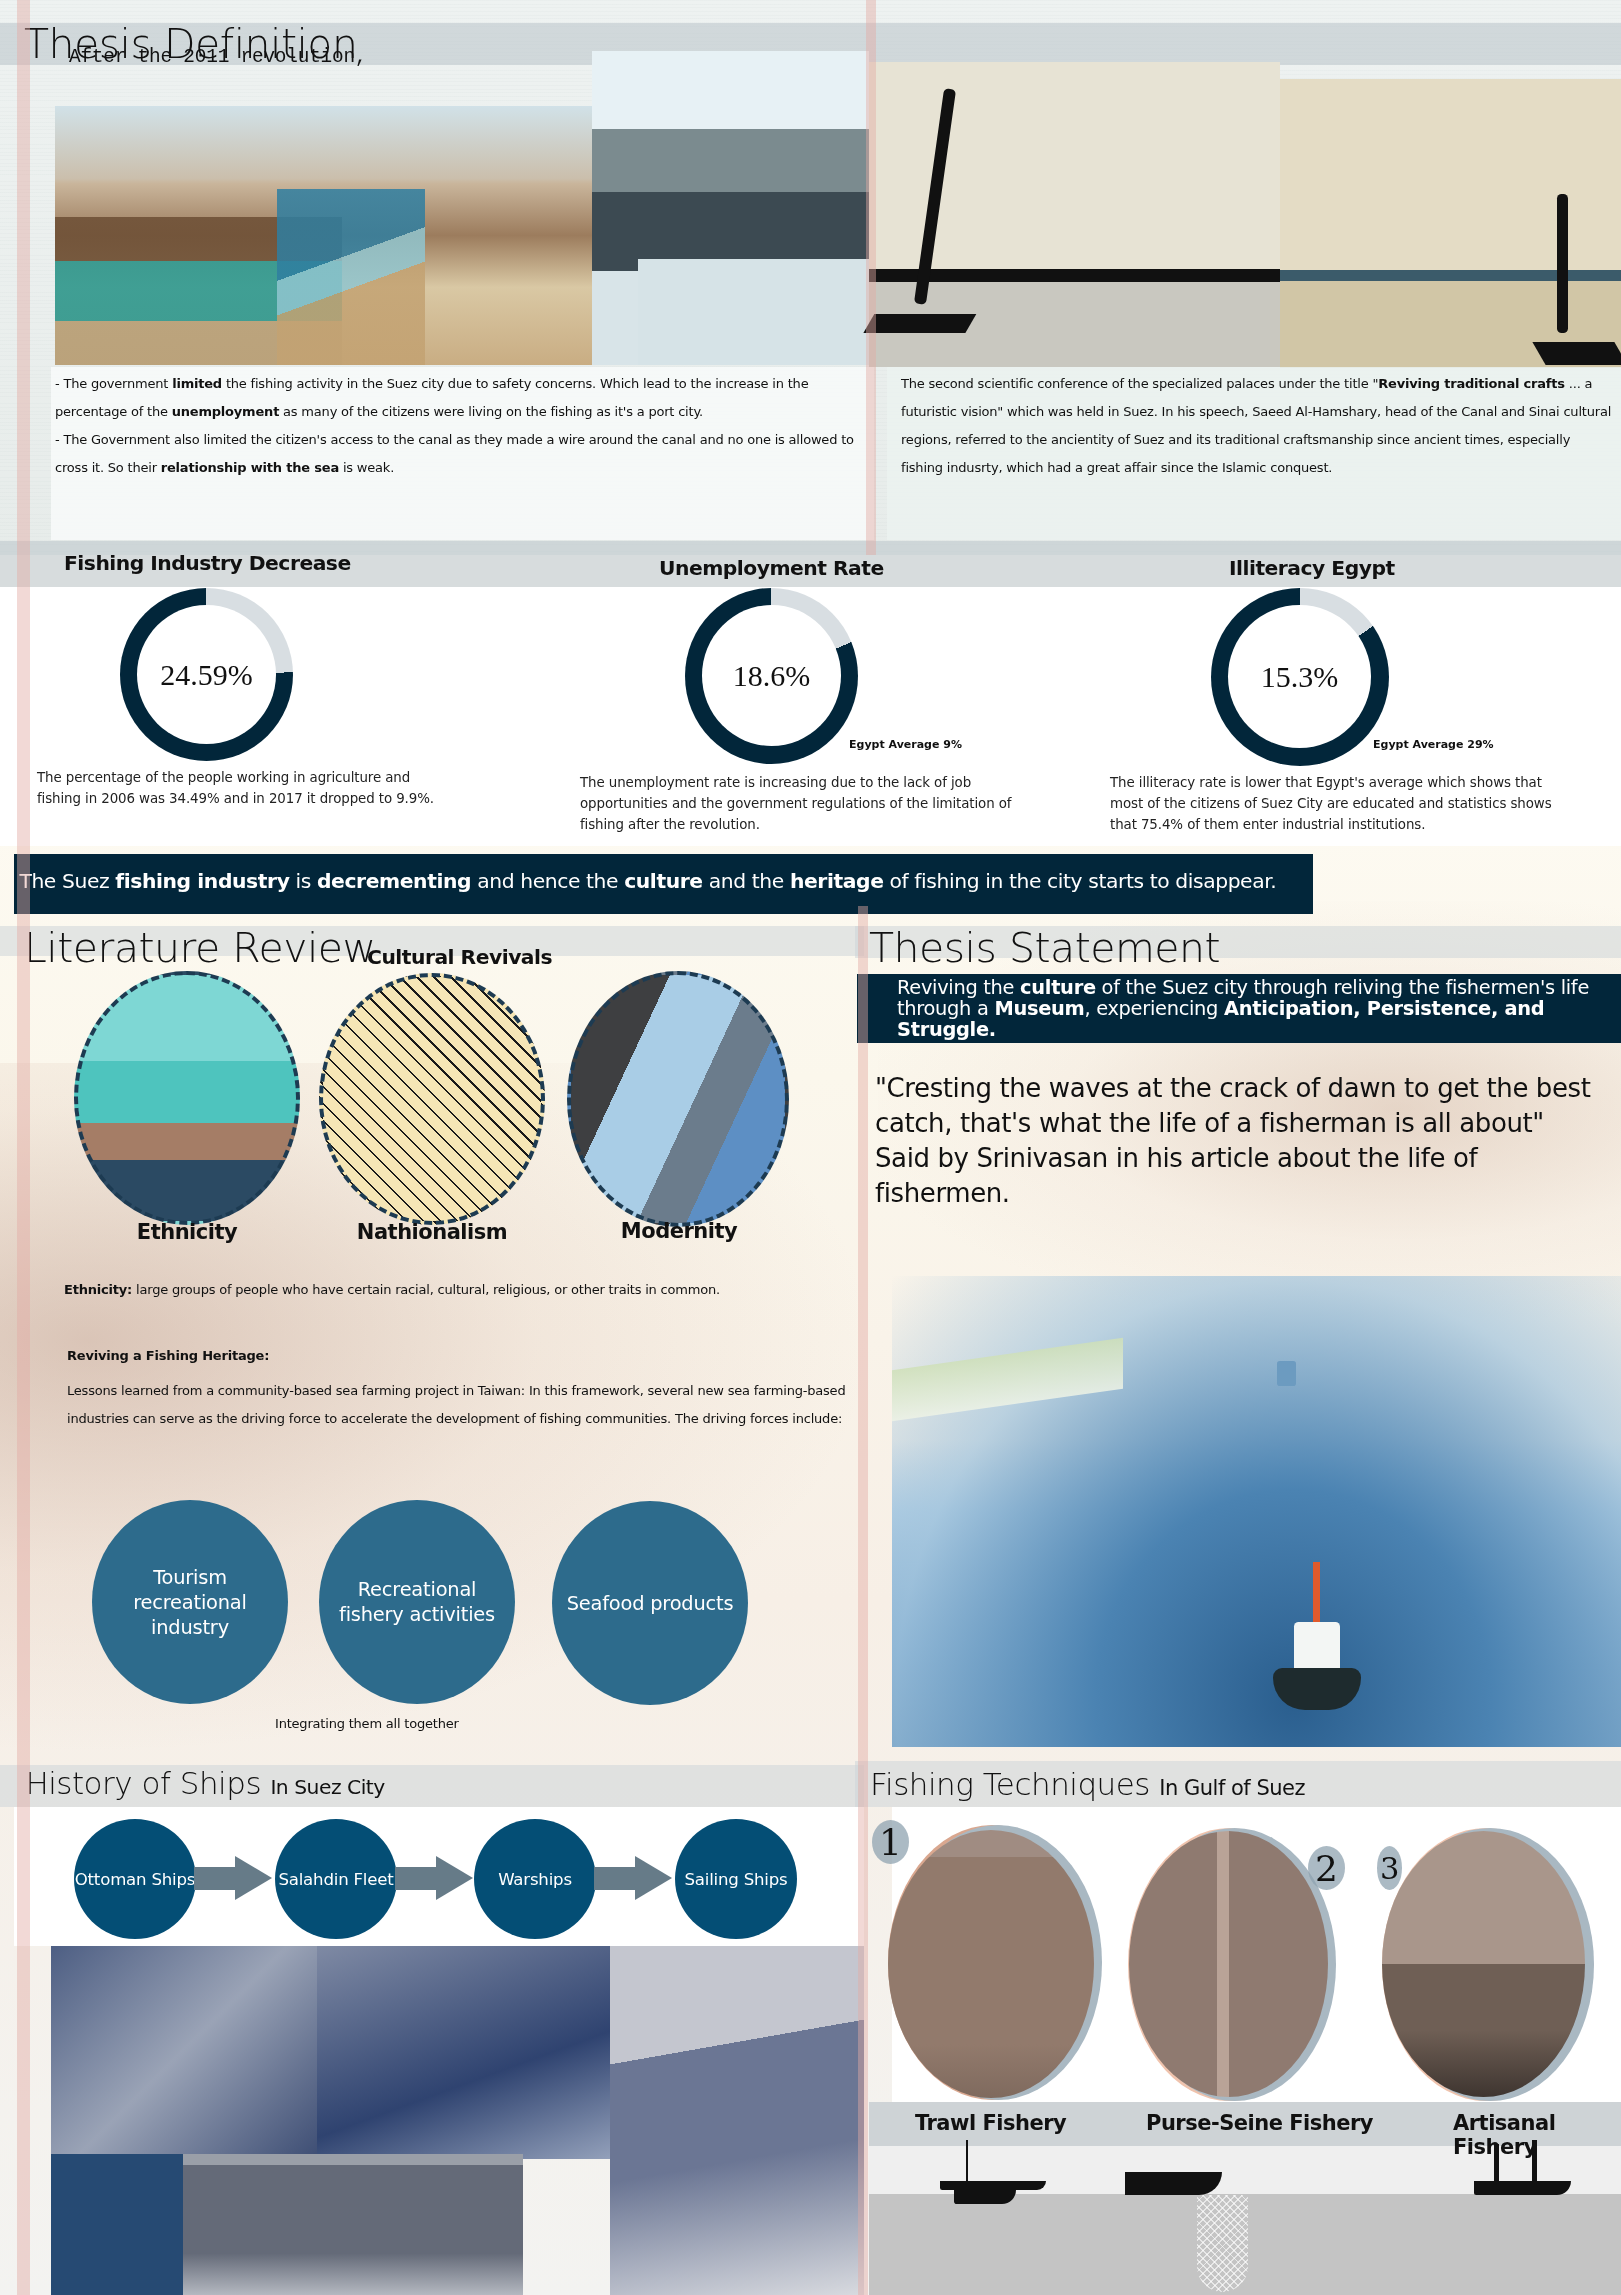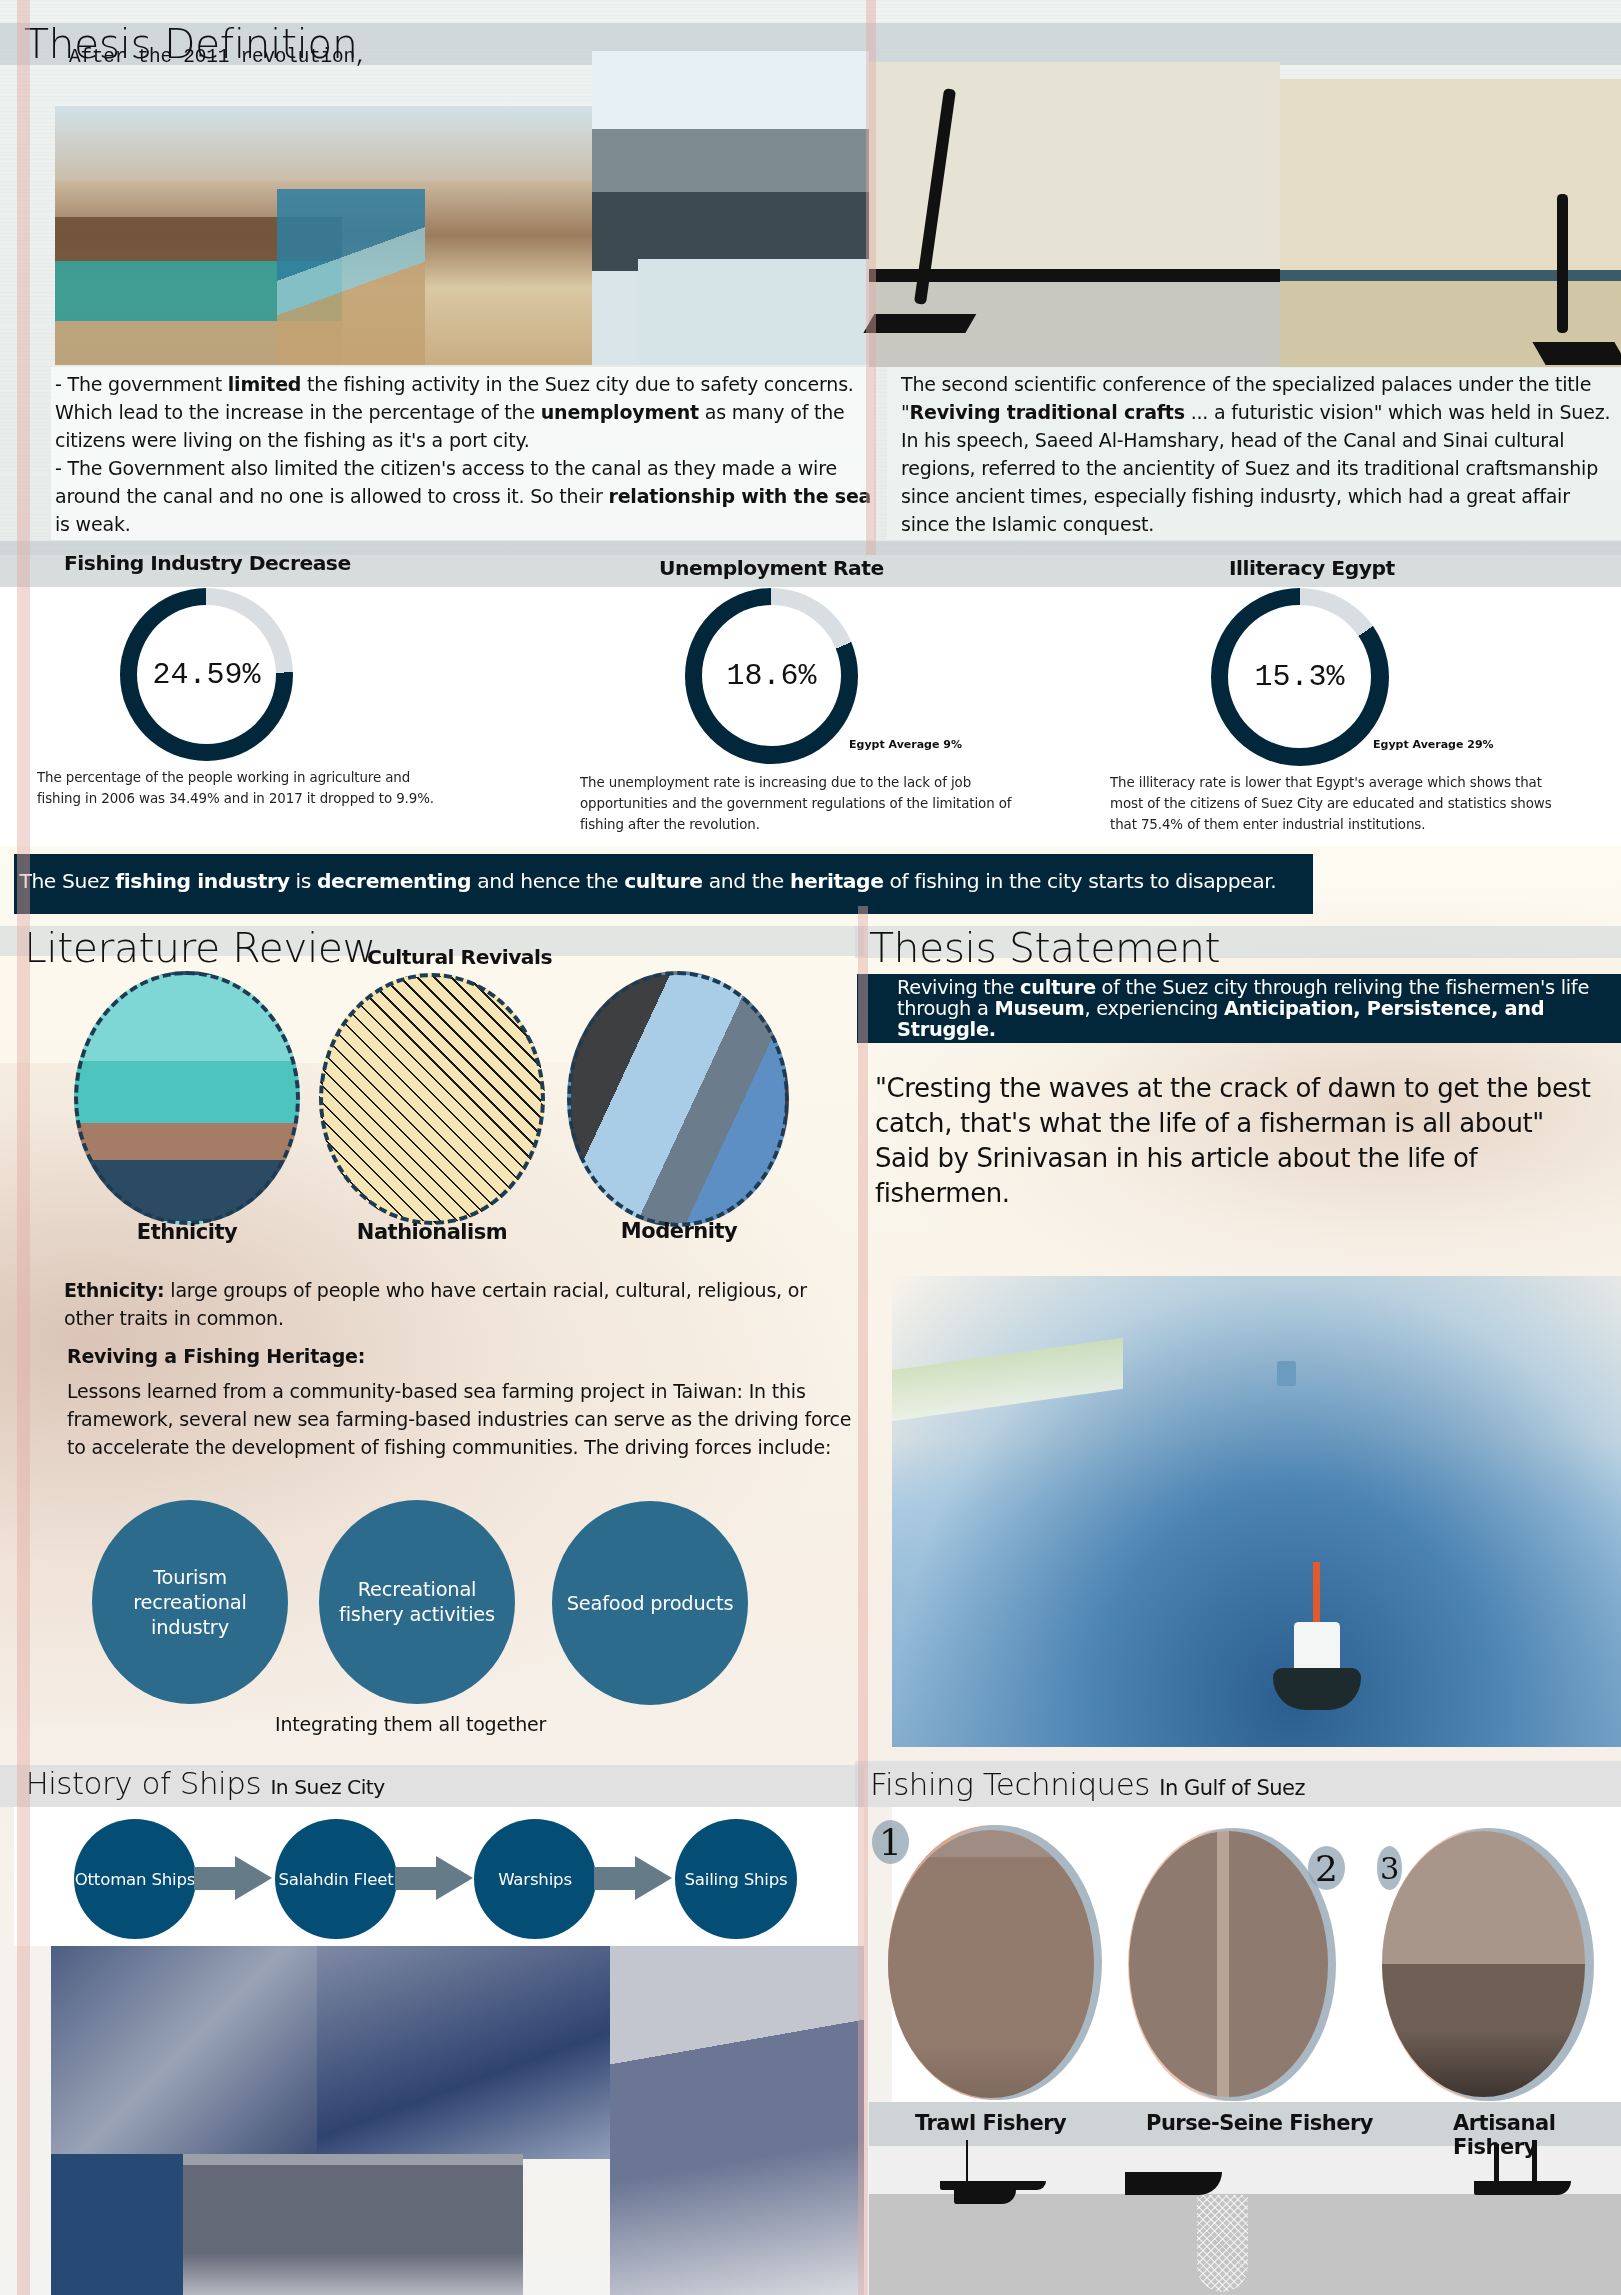--- a/index.html
+++ b/index.html
@@ -38,27 +38,27 @@
   .ph-boats { background:
       linear-gradient(180deg, rgba(210,230,240,0.9) 0%, rgba(210,230,240,0.2) 28%, rgba(0,0,0,0) 30%),
       linear-gradient(180deg, #c9b59b 30%, #9c7c5d 50%, #d9c8a4 70%, #c9ad83 100%); }
   .ph-boat-teal { background: linear-gradient(180deg,#6f5137 0 30%, #2f9a92 30% 70%, #b9a17a 70%); }
   .ph-boat-blue { background: linear-gradient(160deg,#2f7ea0 0 40%, #90c5cf 40% 55%, #c3a272 55%); }
   .ph-harbor { background: linear-gradient(180deg,#e7f1f5 0 25%, #7b8b8f 25% 45%, #3c4a52 45% 70%, #d8e4e8 70%); }
   .ph-net1 { background: linear-gradient(180deg,#e7e3d4 0 68%, #111 68% 72%, #c9c8c0 72%); }
   .ph-net2 { background: linear-gradient(180deg,#e4dcc5 0 66%, #3b5b6a 66% 70%, #d1c6a6 70%); }
   .silhouette { background:#111; }
 
-  .body-text { font-family:"DejaVu Sans", sans-serif; font-size:19px; line-height:28px; color:#111; letter-spacing:-0.2px; }
+  .body-text { font-family:"DejaVu Sans", sans-serif; font-size:13px; line-height:28px; color:#111; letter-spacing:-0.2px; }
   .small-text { font-family:"DejaVu Sans", sans-serif; font-size:13.4px; line-height:21px; color:#222; letter-spacing:-0.1px; }
 
   
   .donut { border-radius:50%; }
   .donut-hole { border-radius:50%; background:#fff; display:flex; align-items:center; justify-content:center; }
-  .donut-val { font-family:Liberation Mono, monospace; font-size:30px; font-weight:400; color:#111; }
+  .donut-val { font-family:Liberation Serif, serif; font-size:30px; font-weight:400; color:#111; }
   .chart-title { font-family:"DejaVu Sans", sans-serif; font-weight:700; font-size:20.3px; color:#111; letter-spacing:-0.5px; }
   .avg-label { font-family:"DejaVu Sans", sans-serif; font-weight:700; font-size:11px; color:#111; }
 
   .navy-box { background:#02263a; color:#fff; }
 
   
   .dash-circle { border-radius:50%; border:4.6px dashed #1d3b52; overflow:hidden; }
   .circ-label { font-family:"DejaVu Sans", sans-serif; font-weight:700; font-size:21px; color:#111; text-align:center; letter-spacing:-0.5px; }
 
   .force-circle { border-radius:50%; background:#2d6b8c; color:#fff; display:flex; align-items:center; justify-content:center; text-align:center;

